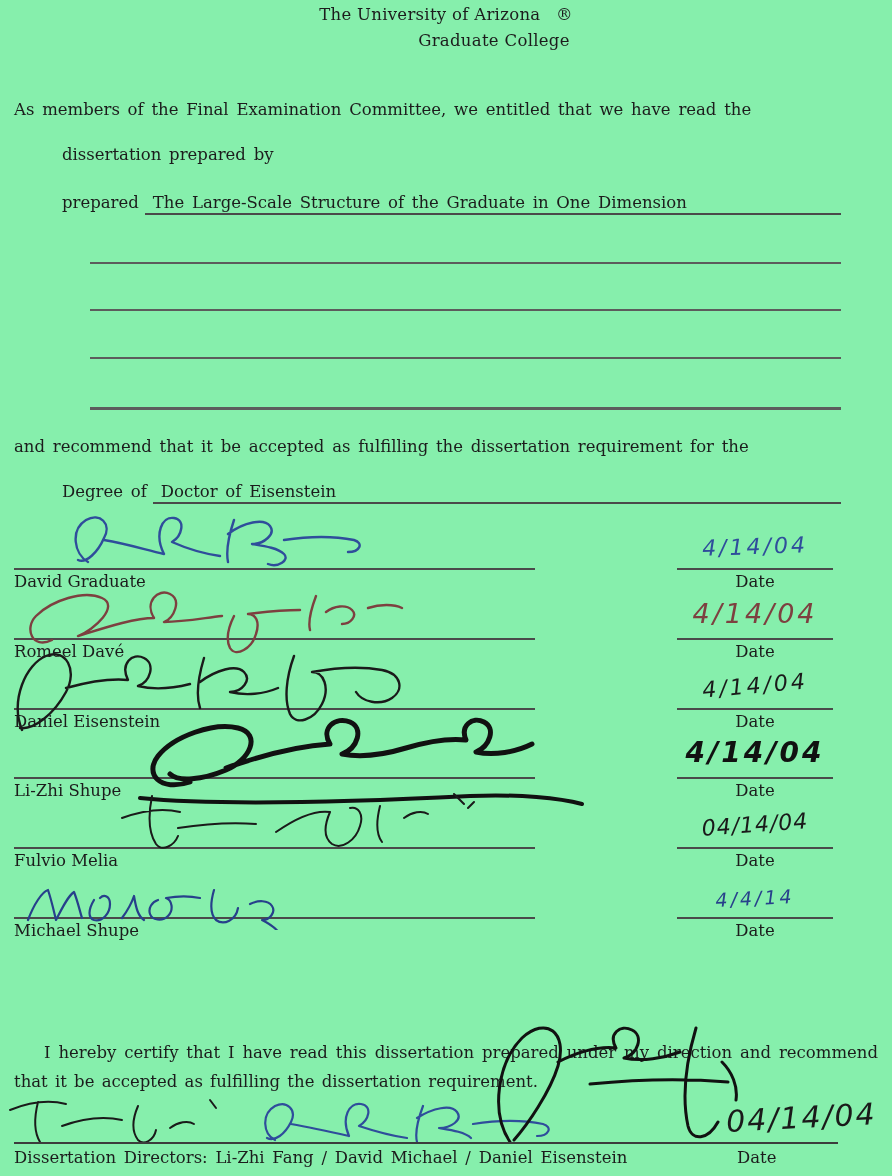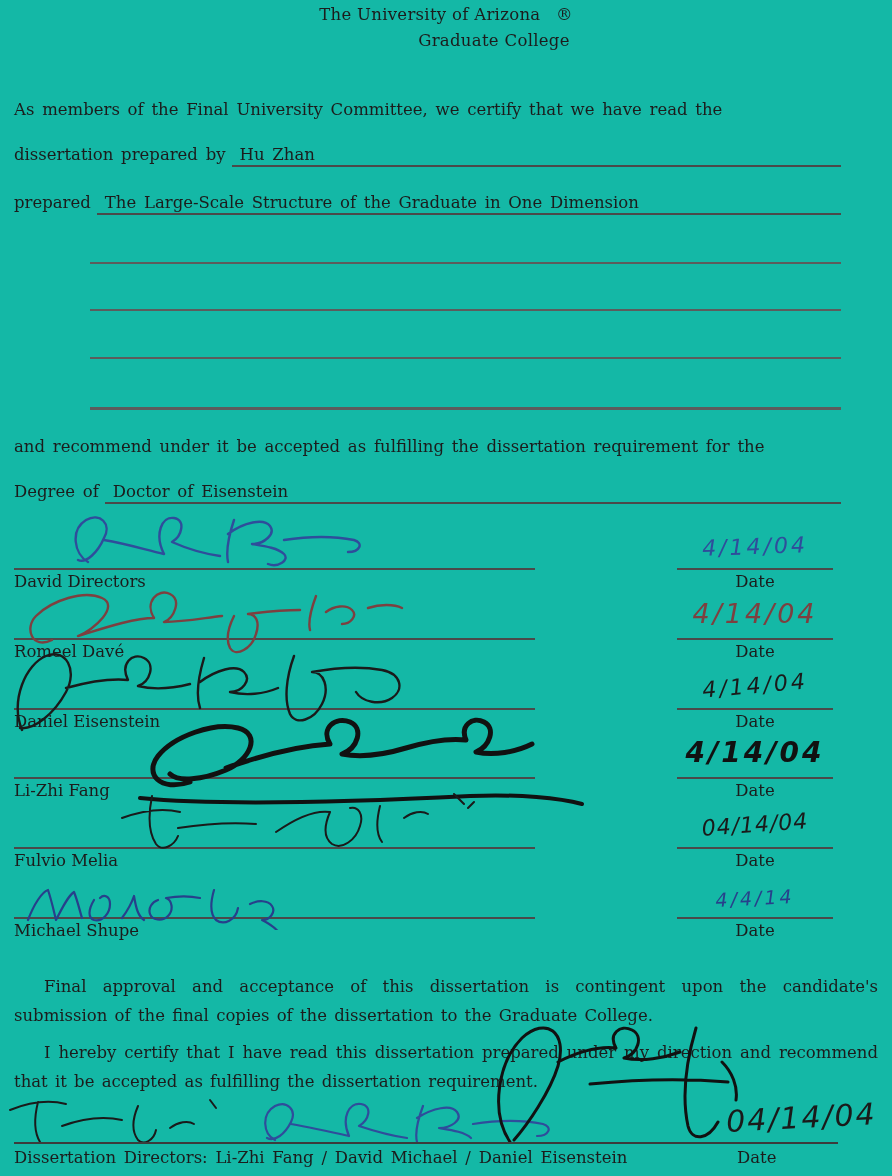--- a/index.html
+++ b/index.html
@@ -1,30 +1,30 @@
 <!DOCTYPE html>
 <html><head>
 <meta charset="utf-8">
 <style>
   html,body{margin:0;padding:0;background:#e8e8e8;}
   .page{
     position:relative;
     width:892px;height:1176px;
     margin:0 auto;
-    background:#14b8a6;
+    background:#86efac;
     font-family:"DejaVu Serif","Liberation Serif",serif;
     color:#1c1c1c;
     overflow:hidden;
   }
   .abs{position:absolute;}
   .center{text-align:center;}
   .hdr{width:892px;font-size:16.5px;letter-spacing:.3px;}
   .body-text{font-size:16.5px;word-spacing:2.5px;}
   .fieldrow{display:flex;align-items:baseline;font-size:16.5px;word-spacing:2.5px;}
-  .fieldrow .lbl{white-space:nowrap;padding-right:6px;}
+  .fieldrow .lbl{white-space:nowrap;padding-right:6px;margin-left:48px;}
   .fieldrow .fill{flex:1;border-bottom:2px solid #4a4a4a;padding:0 0 1px 8px;white-space:nowrap;}
   .rule{height:0;border-top:2px solid #5c5c5c;}
   .sig-row{left:0;width:892px;height:70px;}
   .sig-line{position:absolute;left:14px;width:521px;top:0;border-top:2px solid #4a4a4a;}
   .date-line{position:absolute;left:677px;width:156px;top:0;border-top:2px solid #4a4a4a;}
   .sig-name{position:absolute;left:14px;top:4px;font-size:16.5px;}
   .date-label{position:absolute;left:677px;top:4px;width:156px;text-align:center;font-size:16.5px;}
   .hand{
     font-family:"DejaVu Sans","Liberation Sans",sans-serif;
     font-style:italic;letter-spacing:3px;white-space:nowrap;
@@ -38,47 +38,46 @@
 <body>
 
 <div class="page">
 
   <div class="abs hdr center" style="top:5px;">
     <span>The University of Arizona</span>
     <span style="margin-left:10px;">®</span>
   </div>
   <div class="abs hdr center" style="top:31px;padding-left:48px;">Graduate College</div>
 
-  <div class="abs body-text" style="left:14px;top:100px;width:864px;">As members of the Final University Committee, we certify that we have read the</div>
+  <div class="abs body-text" style="left:14px;top:100px;width:864px;">As members of the Final Examination Committee, we entitled that we have read the</div>
 
   <div class="abs fieldrow" style="left:14px;top:145px;width:827px;">
     <span class="lbl">dissertation prepared by</span>
-    <span class="fill">Hu Zhan</span>
   </div>
 
   <div class="abs fieldrow" style="left:14px;top:193px;width:827px;">
     <span class="lbl">prepared</span>
     <span class="fill">The Large-Scale Structure of the Graduate in One Dimension</span>
   </div>
 
   <div class="abs rule" style="left:90px;top:262px;width:751px;"></div>
   <div class="abs rule" style="left:90px;top:309px;width:751px;"></div>
   <div class="abs rule" style="left:90px;top:357px;width:751px;"></div>
   <div class="abs rule" style="left:90px;top:407px;width:751px;border-top-width:3px;"></div>
 
-  <div class="abs body-text" style="left:14px;top:437px;width:864px;">and recommend under it be accepted as fulfilling the dissertation requirement for the</div>
+  <div class="abs body-text" style="left:14px;top:437px;width:864px;">and recommend that it be accepted as fulfilling the dissertation requirement for the</div>
 
   <div class="abs fieldrow" style="left:14px;top:482px;width:827px;">
     <span class="lbl">Degree of</span>
     <span class="fill">Doctor of Eisenstein</span>
   </div>
 
   <div class="abs sig-row" style="top:568px;">
     <div class="sig-line"></div>
-    <div class="sig-name">David Directors</div>
+    <div class="sig-name">David Graduate</div>
     <div class="hand-date hand" style="top: -34px; font-size: 22px; transform: rotate(-2deg); color: rgb(47, 77, 155);">4/14/04</div>
     <div class="date-line"></div>
     <div class="date-label">Date</div>
   </div>
 
   <div class="abs sig-row" style="top:638px;">
     <div class="sig-line"></div>
     <div class="sig-name">Romeel Davé</div>
     <div class="hand-date hand" style="top: -40px; font-size: 27px; color: rgb(125, 64, 64);">4/14/04</div>
     <div class="date-line"></div>
@@ -88,21 +87,21 @@
   <div class="abs sig-row" style="top:708px;">
     <div class="sig-line"></div>
     <div class="sig-name">Daniel Eisenstein</div>
     <div class="hand-date hand" style="top: -35px; font-size: 22px; transform: rotate(-5deg); color: rgb(26, 26, 26);">4/14/04</div>
     <div class="date-line"></div>
     <div class="date-label">Date</div>
   </div>
 
   <div class="abs sig-row" style="top:777px;">
     <div class="sig-line"></div>
-    <div class="sig-name">Li-Zhi Fang</div>
+    <div class="sig-name">Li-Zhi Shupe</div>
     <div class="hand-date hand" style="top: -41px; font-size: 28px; font-weight: bold; color: rgb(17, 17, 17);">4/14/04</div>
     <div class="date-line"></div>
     <div class="date-label">Date</div>
   </div>
 
   <div class="abs sig-row" style="top:847px;">
     <div class="sig-line"></div>
     <div class="sig-name">Fulvio Melia</div>
     <div class="hand-date hand" style="top: -35px; font-size: 22px; transform: rotate(-4deg); letter-spacing: 1px; color: rgb(26, 26, 26);">04/14/04</div>
     <div class="date-line"></div>
@@ -147,21 +146,20 @@
         <path stroke-width="2" d="M14,30 C36,22 56,20 72,24 M44,8 C40,28 40,44 48,56 C54,64 66,58 70,48 M70,40 C96,36 122,34 148,36 M168,44 C188,30 208,22 222,24 M222,24 C216,38 216,50 224,56 C234,62 248,52 252,38 C256,26 250,18 242,20 M272,18 C268,34 268,46 274,54 M296,30 C304,24 314,22 320,26 M346,6 L356,16 M366,14 L360,20"></path>
       </svg>
   </div>
 
   <div class="abs sig" style="left:18px;top:880px;width:285px;height:50px;color:#27408b;">
     <svg viewBox="0 0 285 50">
         <path stroke-width="2.2" d="M10,40 C16,24 24,12 30,10 C34,22 36,32 38,40 C44,28 50,16 56,12 C60,22 62,32 64,38 M76,20 C70,30 70,38 76,40 C84,42 92,34 92,24 C92,16 86,14 82,18 M104,38 C110,30 114,22 116,16 C118,28 120,36 126,40 M140,20 C134,22 130,28 132,34 C134,40 144,42 150,36 C156,30 154,20 148,18 C160,16 172,16 182,18 M196,10 C192,24 192,34 198,40 C206,46 218,40 220,28 M232,24 C240,20 250,20 254,26 C258,32 252,40 244,40 C252,44 258,48 262,54"></path>
       </svg>
   </div>
 
-  <div class="abs para" style="left:14px;top:972px;">Final approval and acceptance of this dissertation is contingent upon the candidate's submission of the final copies of the dissertation to the Graduate College.</div>
   <div class="abs para" style="left:14px;top:1038px;">I hereby certify that I have read this dissertation prepared under my direction and recommend that it be accepted as fulfilling the dissertation requirement.</div>
 
   <div class="abs sig" style="left:2px;top:1092px;width:245px;height:62px;color:#1a1a1a;">
     <svg viewBox="0 0 245 62">
         <path stroke-width="2" d="M8,18 C28,10 48,8 64,12 M36,10 C32,26 32,40 38,50 M60,34 C82,26 102,24 120,28 M136,14 C130,28 130,40 136,48 C142,54 152,48 154,38 M168,36 C176,30 186,28 192,32 M208,8 L214,16"></path>
       </svg>
   </div>
   <div class="abs sig" style="left:255px;top:1098px;width:315px;height:50px;color:#2f4d9b;">
     <svg viewBox="0 0 315 50">
         <path stroke-width="2.2" d="M20,42 C8,36 6,16 20,8 C32,2 42,12 36,24 C30,36 20,44 12,40 M36,26 C58,30 76,34 94,38 M94,38 C86,20 94,4 106,6 C118,8 114,22 104,28 C122,34 138,38 152,40 M168,8 C162,24 160,36 162,44 M162,20 C178,10 196,6 202,14 C208,22 196,30 184,30 C196,32 210,34 216,40 M218,26 C244,22 268,22 288,26 C298,29 294,38 282,38"></path>

